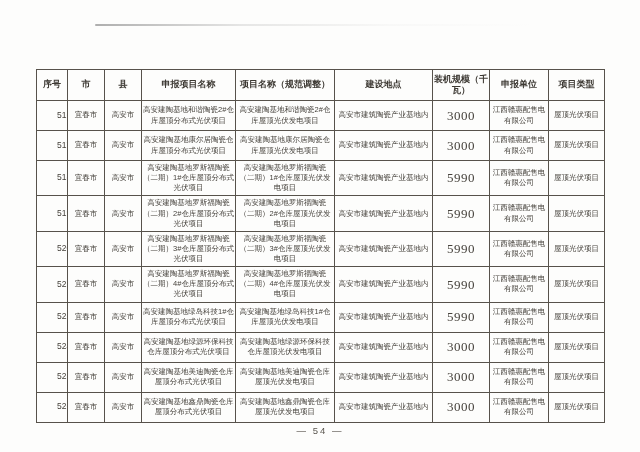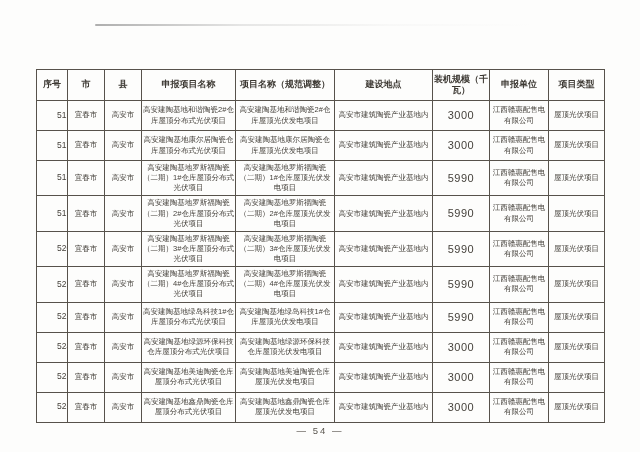--- a/index.html
+++ b/index.html
@@ -26,21 +26,21 @@
     overflow:hidden;
   }
   .doc-table th{
     font-size:9px;font-weight:bold;color:#3d3933;
     padding:3px 1px;height:24px;line-height:1.25;
   }
   .doc-table td{
     font-size:7.5px;color:#46423c;
     padding:2px 1px;line-height:1.35;height:25px;
   }
-  td[data-name="cell-capacity_kw"]{font-size:11px;letter-spacing:.5px;}
+  td[data-name="cell-capacity_kw"]{font-size:13px;letter-spacing:.5px;font-family:Liberation Serif, serif;}
   td[data-name="cell-no"]{font-size:8.5px;padding-left:20px;}
   col.c-no{width:31px;}
   col.c-city{width:37px;}
   col.c-county{width:37px;}
   col.c-declared{width:94px;}
   col.c-adjusted{width:99px;}
   col.c-location{width:98px;}
   col.c-capacity{width:57px;}
   col.c-applicant{width:59px;}
   col.c-type{width:56px;}

